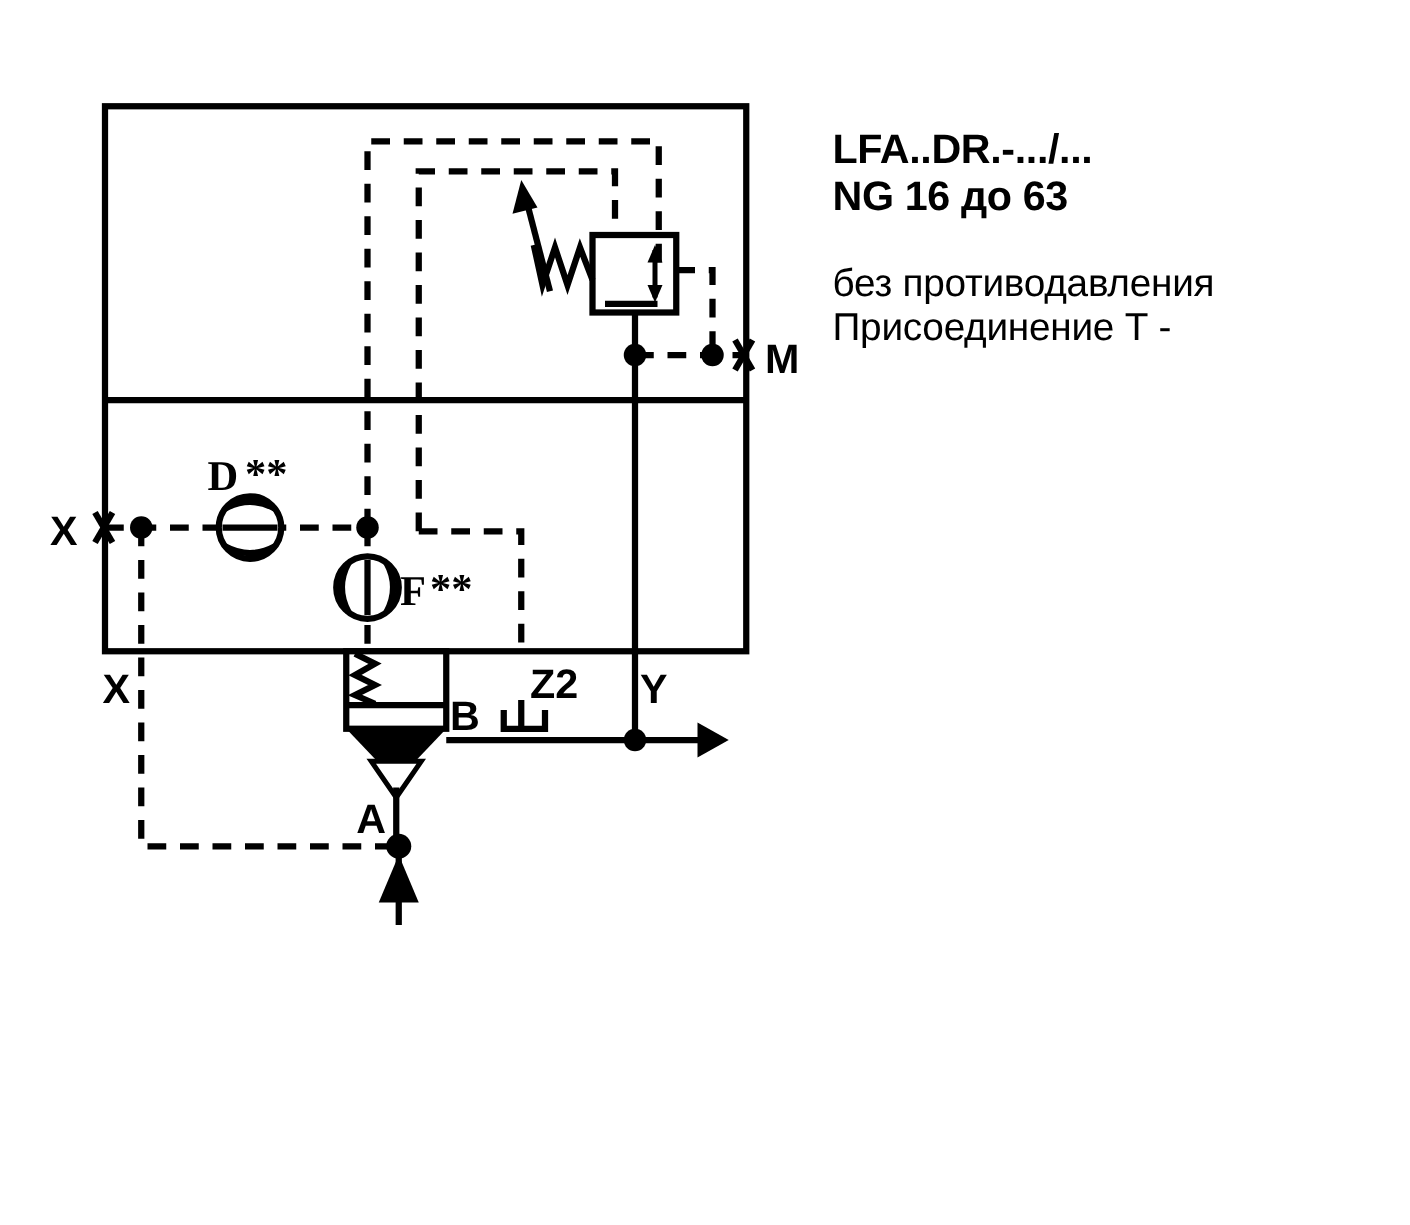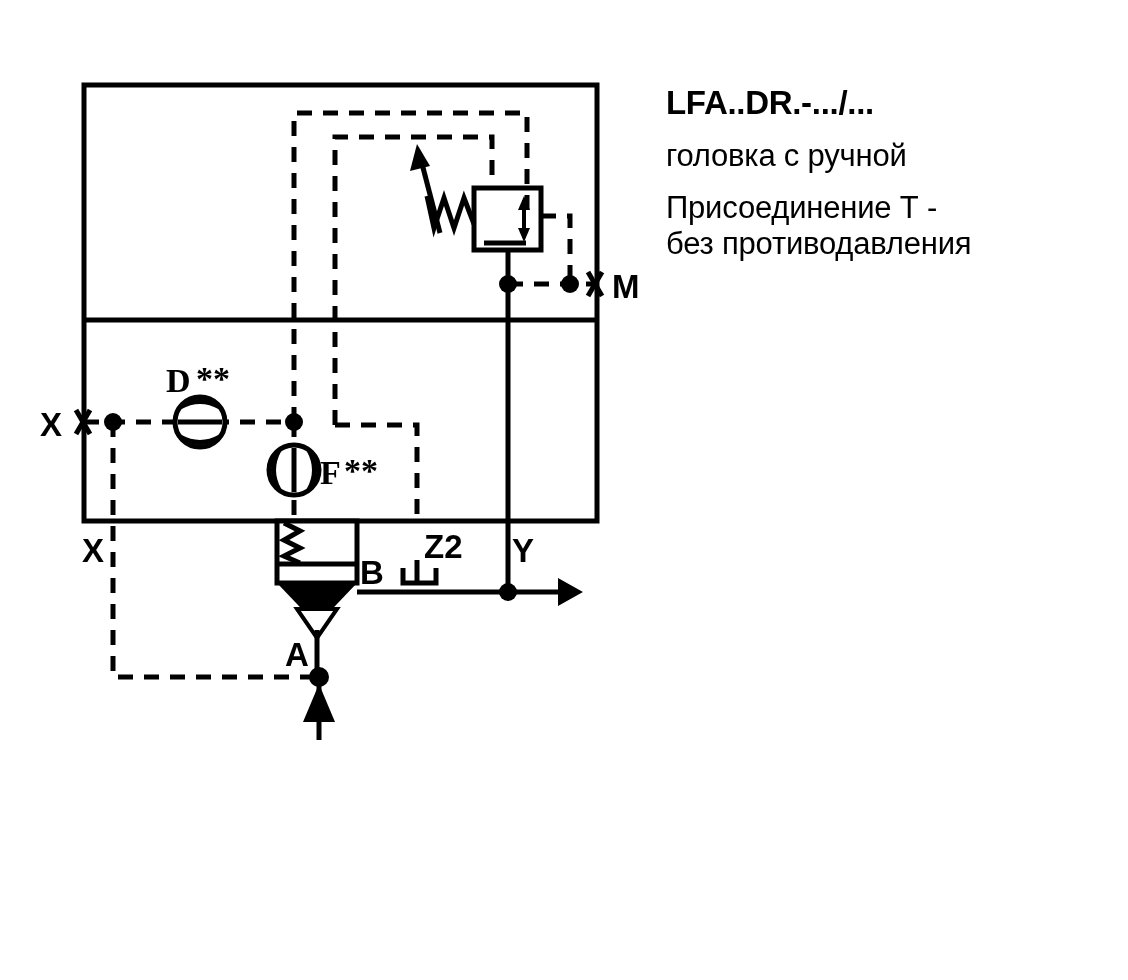--- a/index.html
+++ b/index.html
@@ -24,21 +24,21 @@
   #schematic {
     position: absolute;
     left: 0;
     top: 0;
     width: 1128px;
     height: 980px;
   }
   .caption-block {
     position: absolute;
     left: 666px;
-    top: 84px;
+    top: 100px;
     width: 440px;
   }
   .cap-line {
     color: #000000;
     line-height: 1.16;
     white-space: pre;
   }
   .cap-bold {
     font-weight: bold;
     font-size: 33px;
@@ -200,20 +200,20 @@
       <circle cx="319" cy="677" r="10" fill="#000000"></circle>
       <line x1="319" y1="677" x2="319" y2="740" stroke="#000000" stroke-width="5"></line>
       <polygon points="319,684 303,722 335,722" fill="#000000"></polygon>
     </g>
     <text x="285" y="666" class="lbl-big">A</text>
 
   </svg>
 
   <div class="caption-block">
     <div class="cap-line cap-bold">LFA..DR.-.../...</div>
+    <div class="cap-line cap-bold">NG 16 до 63</div>
     <div class="cap-gap"></div>
-    <div class="cap-line cap-norm">головка с ручной</div>
     <div class="cap-gap"></div>
+    <div class="cap-line cap-norm">без противодавления</div>
     <div class="cap-line cap-norm">Присоединение Т -</div>
-    <div class="cap-line cap-norm">без противодавления</div>
   </div>
 
 </div>
 
 </body></html>

